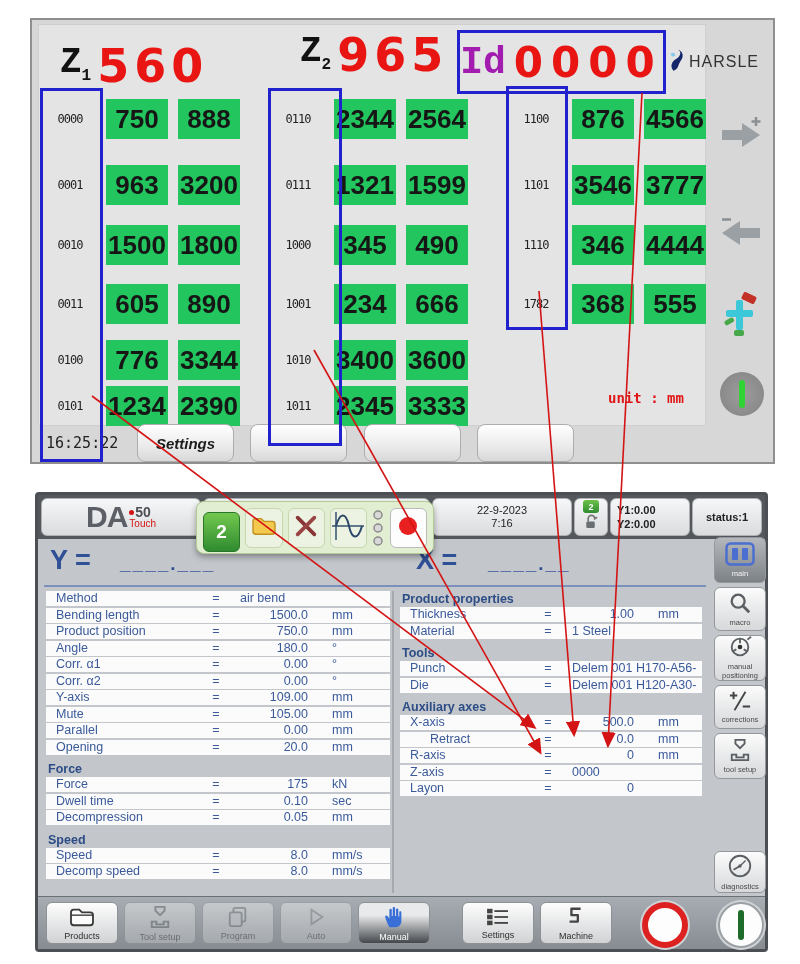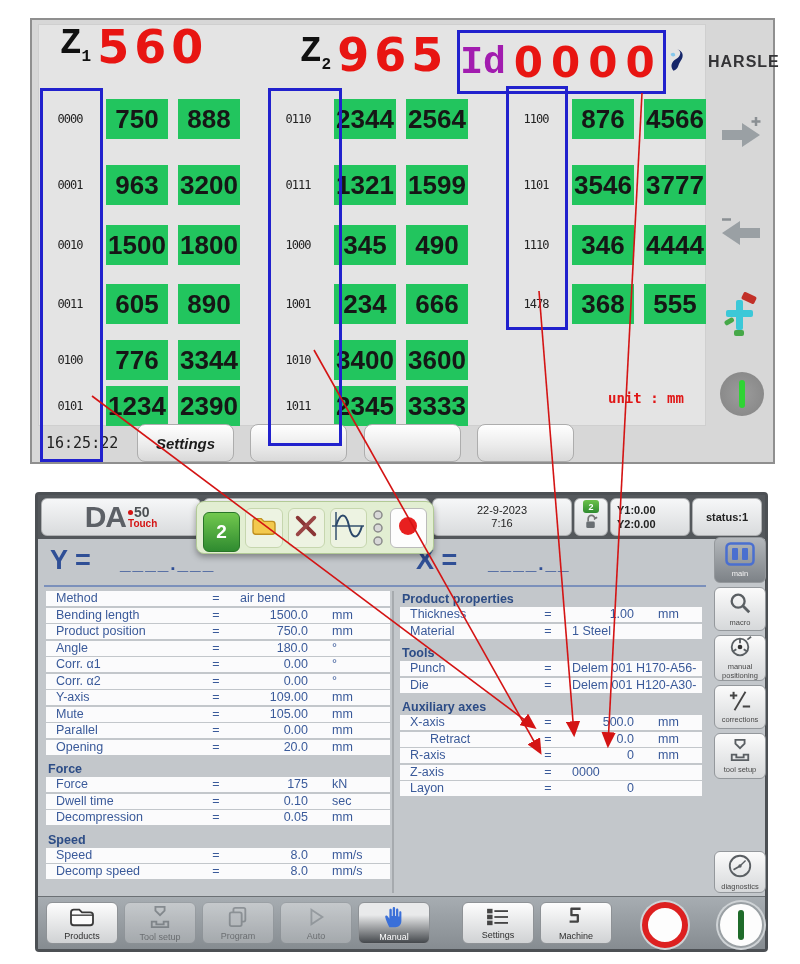--- a/index.html
+++ b/index.html
@@ -14,21 +14,21 @@
   .tp-z{position:absolute;display:flex;align-items:flex-start;gap:6px;}
   .zl{font-family:"Liberation Mono",monospace;font-weight:bold;font-size:36px;color:#111;line-height:1;}
   .zl sub{font-size:16px;}
   .zv{font-family:"DejaVu Sans",sans-serif;font-weight:bold;font-size:46px;line-height:.95;
       color:#e81512;letter-spacing:5px;}
   .id-box{position:absolute;left:425px;top:10px;width:203px;height:58px;border:3px solid #2121cd;
           display:flex;align-items:center;justify-content:center;gap:8px;background:transparent;}
   .id-label{font-family:"Liberation Mono",monospace;font-weight:bold;font-size:38px;color:#a21caf;}
   .id-value{font-family:"DejaVu Sans",sans-serif;font-weight:bold;font-size:42px;color:#e81512;letter-spacing:8px;}
   .harsle{position:absolute;left:636px;top:28px;display:flex;align-items:center;gap:3px;}
-  .harsle-text{font-weight:700;font-size:16px;color:#333336;letter-spacing:1px;margin-left:19px;}
+  .harsle-text{font-weight:400;font-size:16px;color:#333336;letter-spacing:1px;}
 
   .grid-group{position:absolute;top:78px;width:200px;height:332px;}
   .g-row{position:absolute;left:0;height:42px;display:flex;align-items:center;}
   .g-code{width:52px;text-align:center;font-family:"DejaVu Sans Mono",monospace;
           font-size:12px;color:#222;letter-spacing:-1px;}
   .g-val{width:62px;height:40px;background:#22c55e;margin-left:10px;display:flex;
          align-items:center;justify-content:center;font-size:26px;font-weight:600;color:#161616;}
   .unit-label{position:absolute;left:576px;top:370px;color:#e01616;
               font:bold 14px "DejaVu Sans Mono",monospace;}
   .tp-clock{position:absolute;left:14px;top:414px;font:15px "DejaVu Sans Mono",monospace;color:#222;}
@@ -56,21 +56,21 @@
   .seg-date{width:140px;flex-direction:column;font-size:11px;color:#222;line-height:1.2;}
   .seg-lock{width:34px;flex-direction:column;gap:0;}
   .seg-y12{width:80px;flex-direction:column;align-items:flex-start;padding-left:6px;
            font-size:11px;font-weight:bold;color:#222;line-height:1.3;}
   .seg-status{width:70px;font-size:11px;font-weight:bold;color:#222;}
   .da-logo{display:flex;align-items:center;gap:2px;}
   .da-big{font-size:30px;font-weight:800;color:#5c6066;letter-spacing:-1px;}
   .da-50col{display:flex;flex-direction:column;line-height:1;}
   .da-50{display:flex;align-items:center;gap:1px;font-size:14px;font-weight:800;color:#4c5054;}
   .reddot{width:5px;height:5px;border-radius:50%;background:#d41414;display:inline-block;}
-  .da-touch{font-size:10px;font-weight:bold;color:#d41414;}
+  .da-touch{font-size:10px;font-weight:normal;color:#d41414;}
   .lock-badge{width:16px;height:13px;border-radius:3px;background:linear-gradient(#6cc24a,#2f8b30);
               color:#fff;font-size:9px;font-weight:bold;display:flex;align-items:center;justify-content:center;}
 
   .popup{position:absolute;left:158px;top:6px;width:238px;height:53px;background:#e2eed2;
          border:1px solid #b2ca96;border-radius:8px;box-shadow:0 3px 6px rgba(0,0,0,.35);
          display:flex;align-items:center;gap:5px;padding:4px 6px;box-sizing:border-box;z-index:6;}
   .ptile{width:38px;height:40px;border-radius:6px;background:#edf3e2;border:1px solid #c6d6ae;
          display:flex;align-items:center;justify-content:center;padding:0;}
   .ptile.badge2{background:linear-gradient(#72c84e,#2f8b30);border:1px solid #287428;
                 color:#fff;font-size:19px;font-weight:bold;}
@@ -123,21 +123,21 @@
   button{cursor:pointer;}
 </style>
 </head>
 <body>
 
 <div class="page">
 
   <div class="top-panel">
     <div class="tp-inner"></div>
 
-    <div class="tp-z" style="left:28px;top:6px;text-align:center;">
+    <div class="tp-z" style="left:28px;top:25px;text-align:center;">
       <span class="zl"><span>Z</span><sub>1</sub></span>
       <span class="zv">560</span>
     </div>
     <div class="tp-z" style="left:268px;top:14px;">
       <span class="zl"><span>Z</span><sub>2</sub></span>
       <span class="zv">965</span>
     </div>
     <div class="id-box">
       <span class="id-label">Id</span>
       <span class="id-value">0000</span>
@@ -227,21 +227,21 @@
             <span class="g-code">1101</span>
             <div class="g-val">3546</div>
             <div class="g-val">3777</div>
           </div>
           <div class="g-row" style="top: 126px;">
             <span class="g-code">1110</span>
             <div class="g-val">346</div>
             <div class="g-val">4444</div>
           </div>
           <div class="g-row" style="top: 185px;">
-            <span class="g-code">1478</span>
+            <span class="g-code">1782</span>
             <div class="g-val">368</div>
             <div class="g-val">555</div>
           </div>
         </div>
       </div>
 
     <div class="unit-label">unit : mm</div>
     <div class="tp-clock">16:25:22</div>
     <div id="tp-tabs">
         <button class="tp-tab" style="left: 105px;">Settings</button>

